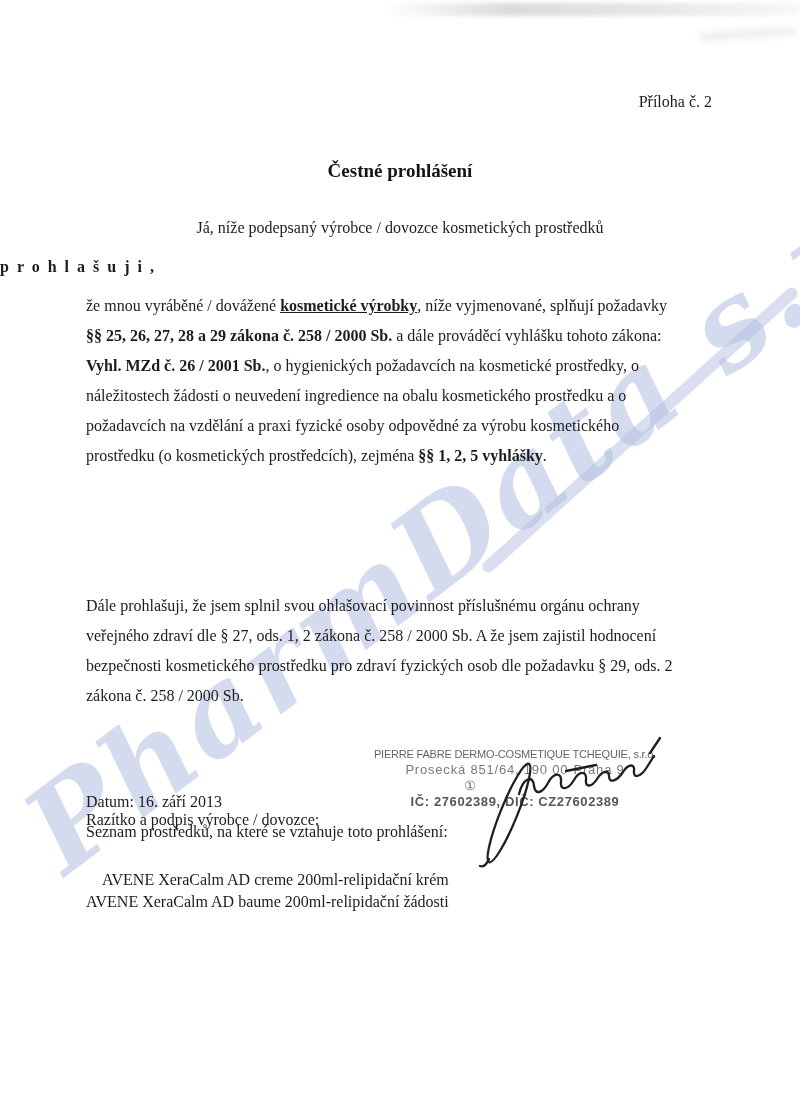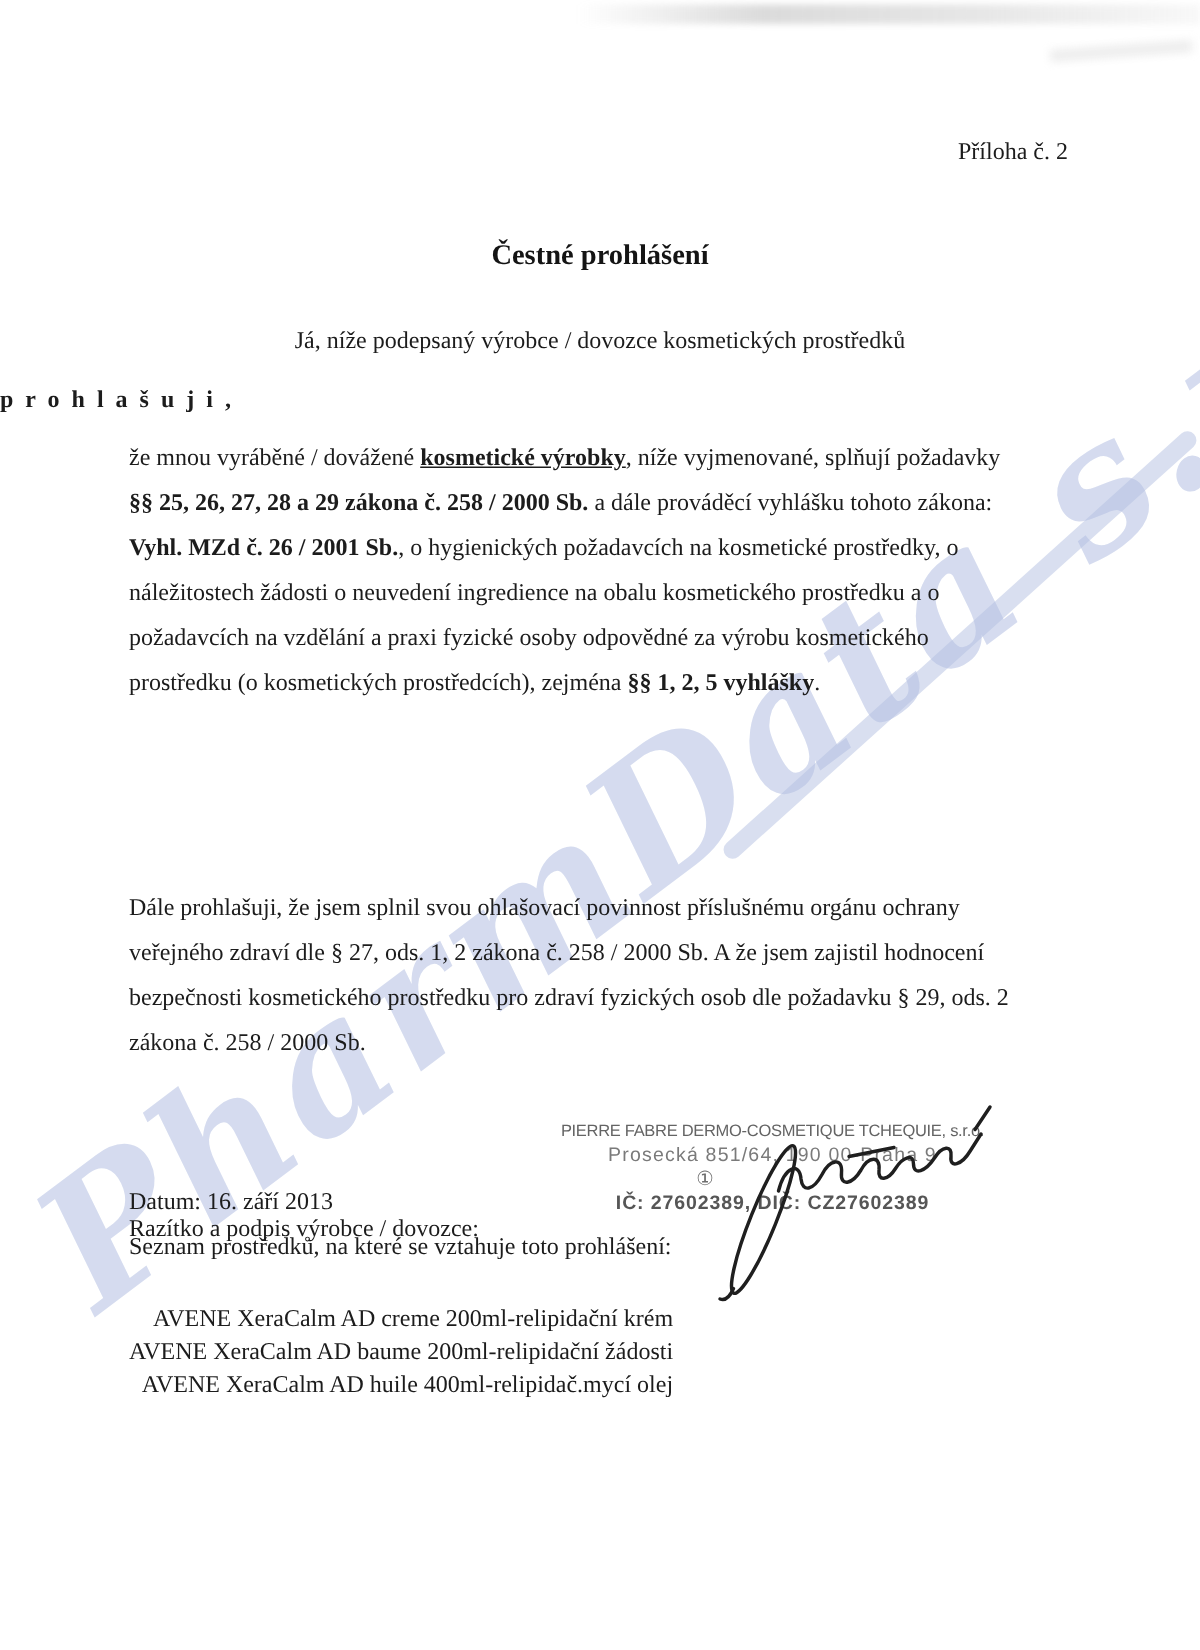--- a/index.html
+++ b/index.html
@@ -138,16 +138,15 @@
     <ellipse cx="509" cy="813" rx="8.5" ry="53" transform="rotate(22 509 813)"></ellipse>
     <path d="M 489 859 q -4 9 -9 7"></path>
     <path d="M 519 794 c 4,-16 14,-20 15,-8 c 1,9 8,8 14,-3 c 5,-10 14,-12 13,-1 c -1,9 7,8 13,-2 c 5,-9 13,-10 12,0 c -1,8 6,7 11,-1 c 5,-8 12,-10 12,-3 c 0,8 8,5 14,-4 c 5,-8 12,-9 11,-1 c -1,8 7,6 13,-4 l 7,-11"></path>
     <path d="M 566 771 l 30 -6"></path>
     <path d="M 650 753 l 10 -15"></path>
   </svg>
 
   <div class="products">
     <div>AVENE XeraCalm AD creme 200ml-relipidační krém</div>
     <div>AVENE XeraCalm AD baume 200ml-relipidační žádosti</div>
-    <div>AVENE XeraCalm AD huile 400ml-relipidač.mycí olej</div>
   </div>
 
 </div>
 
 </body></html>

